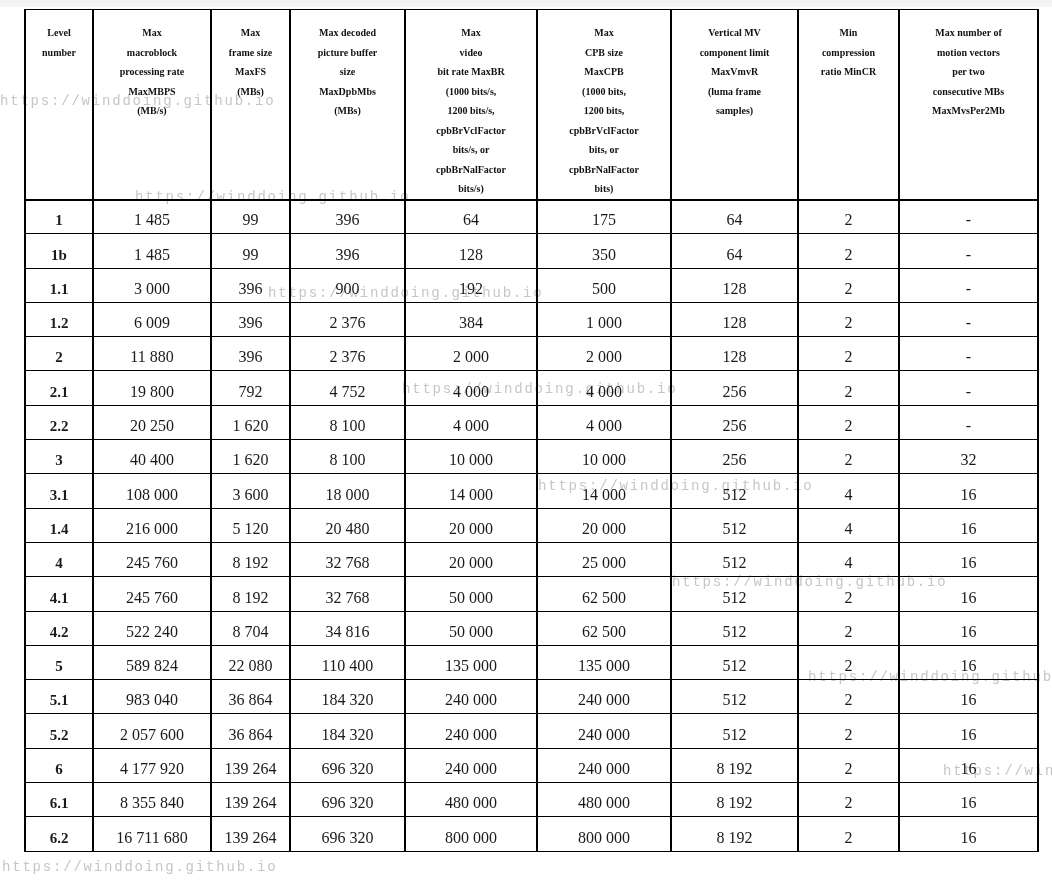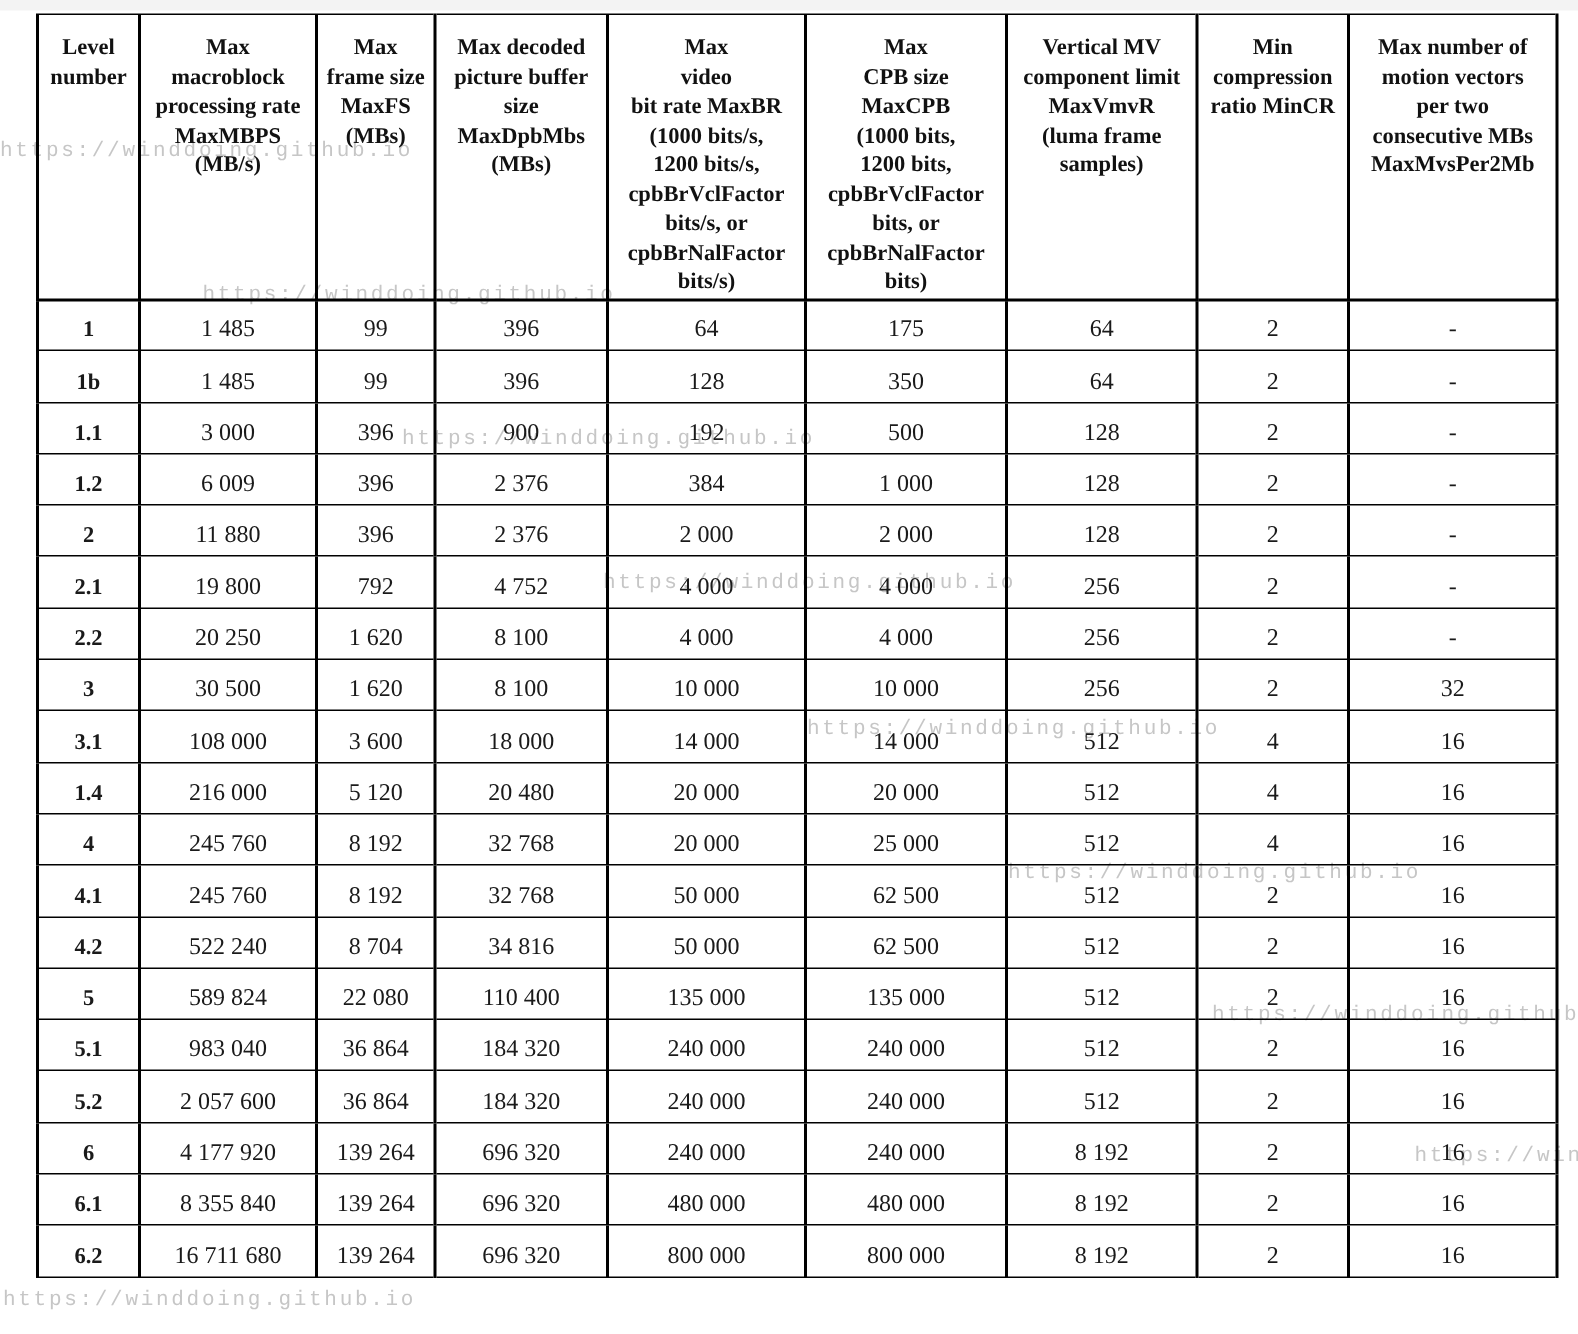--- a/index.html
+++ b/index.html
@@ -44,21 +44,21 @@
   table.limits th, table.limits td {
     border-left: 2px solid #000;
     border-right: 2px solid #000;
     border-top: 1.5px solid #000;
     border-bottom: 1.5px solid #000;
     overflow: hidden;
   }
   table.limits thead tr { height: 189px; }
   table.limits thead th {
     font-weight: bold;
-    font-size: 15px;
+    font-size: 10px;
     line-height: 19.5px;
     text-align: center;
     vertical-align: top;
     padding: 13px 1px 0 1px;
     white-space: pre-line;
     border-bottom: 2px solid #000;
     color: #111;
   }
   table.limits tbody tr { height: 34.3px; }
   table.limits tbody td {
@@ -228,21 +228,21 @@
           <td>1 620</td>
           <td>8 100</td>
           <td>4 000</td>
           <td>4 000</td>
           <td>256</td>
           <td>2</td>
           <td>-</td>
         </tr>
         <tr>
           <td class="level-cell">3</td>
-          <td>30 500</td>
+          <td>40 400</td>
           <td>1 620</td>
           <td>8 100</td>
           <td>10 000</td>
           <td>10 000</td>
           <td>256</td>
           <td>2</td>
           <td>32</td>
         </tr>
         <tr>
           <td class="level-cell">3.1</td>

